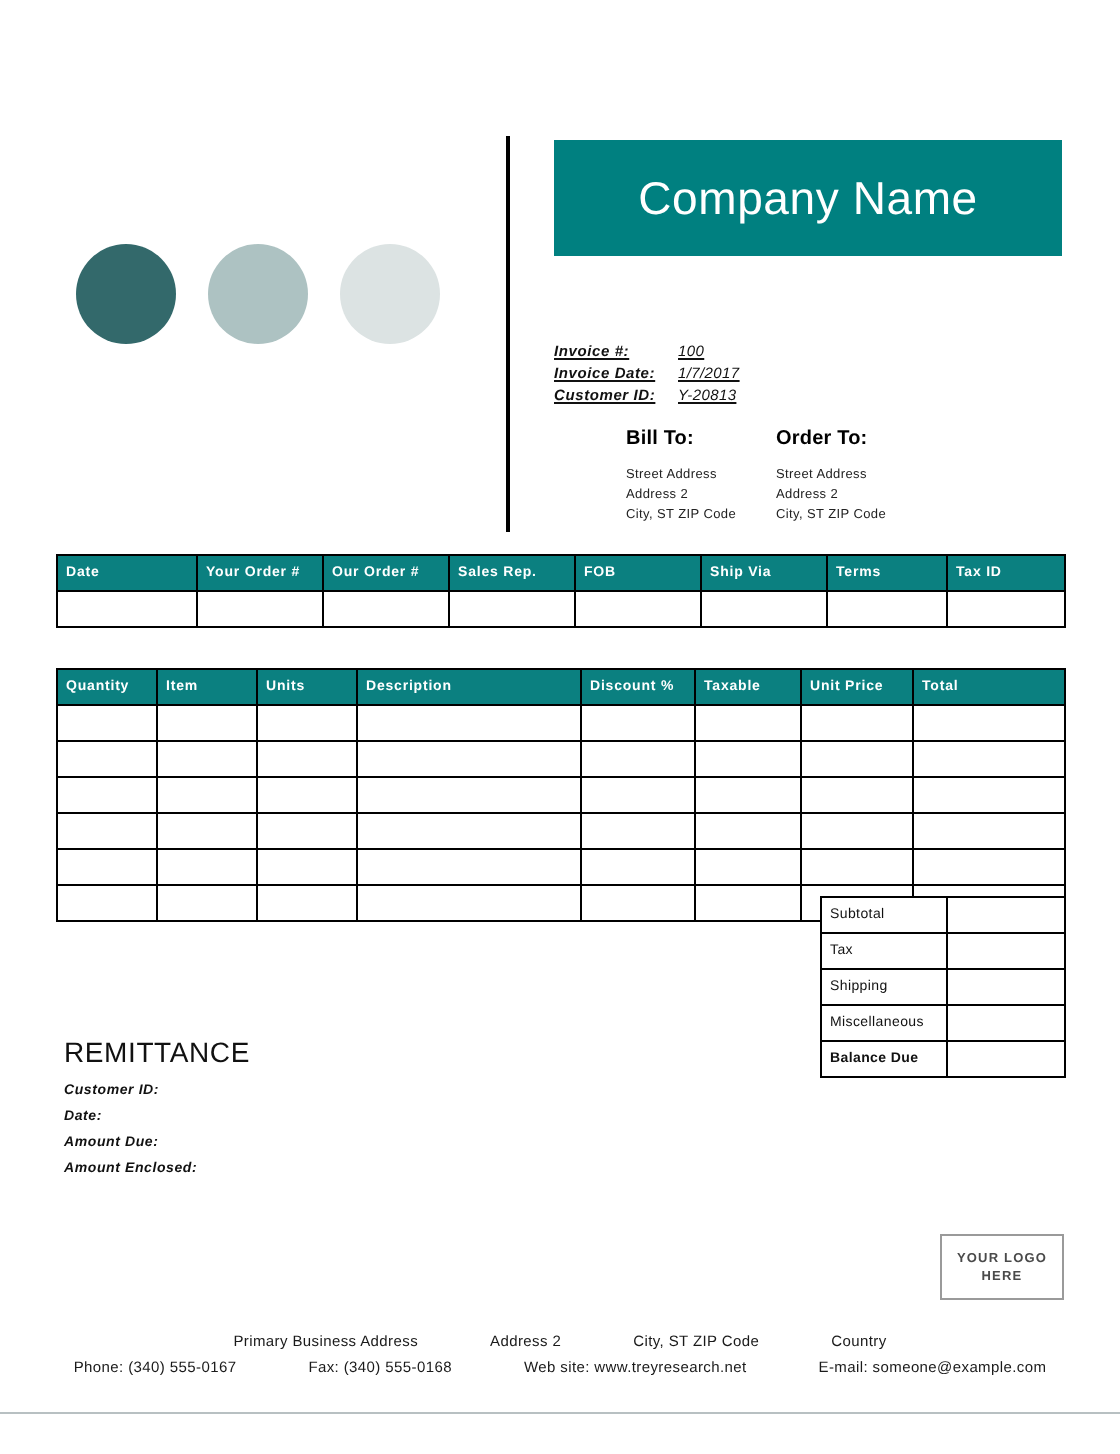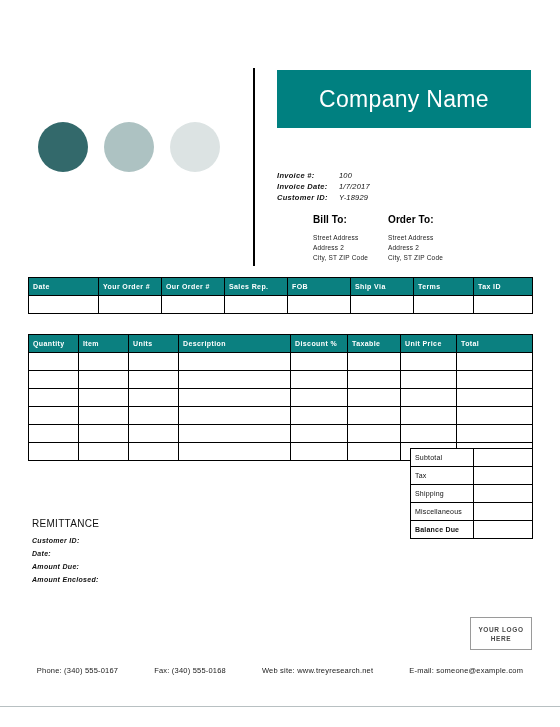--- a/index.html
+++ b/index.html
@@ -92,20 +92,21 @@
     white-space: nowrap;
   }
 
   
   .meta {
     position: absolute;
     left: 277px;
     top: 170px;
     font-size: 7.5px;
     color: #111111;
+    text-decoration: underline;
   }
   .meta-row {
     display: flex;
     height: 11px;
     align-items: center;
   }
   .meta-label {
     width: 62px;
     font-weight: 700;
     font-style: italic;
@@ -196,21 +197,21 @@
   table.totals td.val { padding: 0; }
   table.totals tr.bold td { font-weight: 700; }
 
   
   .remittance {
     position: absolute;
     left: 32px;
     top: 518px;
   }
   .rem-title {
-    font-size: 10px;
+    font-size: 14px;
     color: #111111;
     letter-spacing: 0.3px;
     margin-bottom: 5px;
   }
   .rem-line {
     font-size: 7px;
     font-weight: 700;
     font-style: italic;
     color: #111111;
     line-height: 13px;
@@ -281,21 +282,21 @@
     <div class="meta-row">
       <span class="meta-label">Invoice #:</span>
       <span class="meta-value">100</span>
     </div>
     <div class="meta-row">
       <span class="meta-label">Invoice Date:</span>
       <span class="meta-value">1/7/2017</span>
     </div>
     <div class="meta-row">
       <span class="meta-label">Customer ID:</span>
-      <span class="meta-value">Y-18929</span>
+      <span class="meta-value">Y-20813</span>
     </div>
   </div>
 
   <div class="addr-block bill">
     <div class="addr-title">Bill To:</div>
     <div class="addr-line">Street Address</div>
     <div class="addr-line">Address 2</div>
     <div class="addr-line">City, ST  ZIP Code</div>
   </div>
 
@@ -467,20 +468,26 @@
     <div class="rem-line">Amount Enclosed:</div>
   </div>
 
   <div class="logo-box">
     <div class="logo-line">YOUR LOGO</div>
     <div class="logo-line">HERE</div>
   </div>
 
   <div class="footer">
     <div class="footer-row">
+      <span class="seg">Primary Business Address</span>
+      <span class="seg">Address 2</span>
+      <span class="seg">City, ST  ZIP Code</span>
+      <span class="seg">Country</span>
+    </div>
+    <div class="footer-row">
       <span class="seg">Phone: (340) 555-0167</span>
       <span class="seg">Fax: (340) 555-0168</span>
       <span class="seg">Web site: www.treyresearch.net</span>
       <span class="seg">E-mail: someone@example.com</span>
     </div>
   </div>
 
   <div class="page-edge-bottom" style="background: rgb(184, 192, 194);"></div>
 </div>
 

